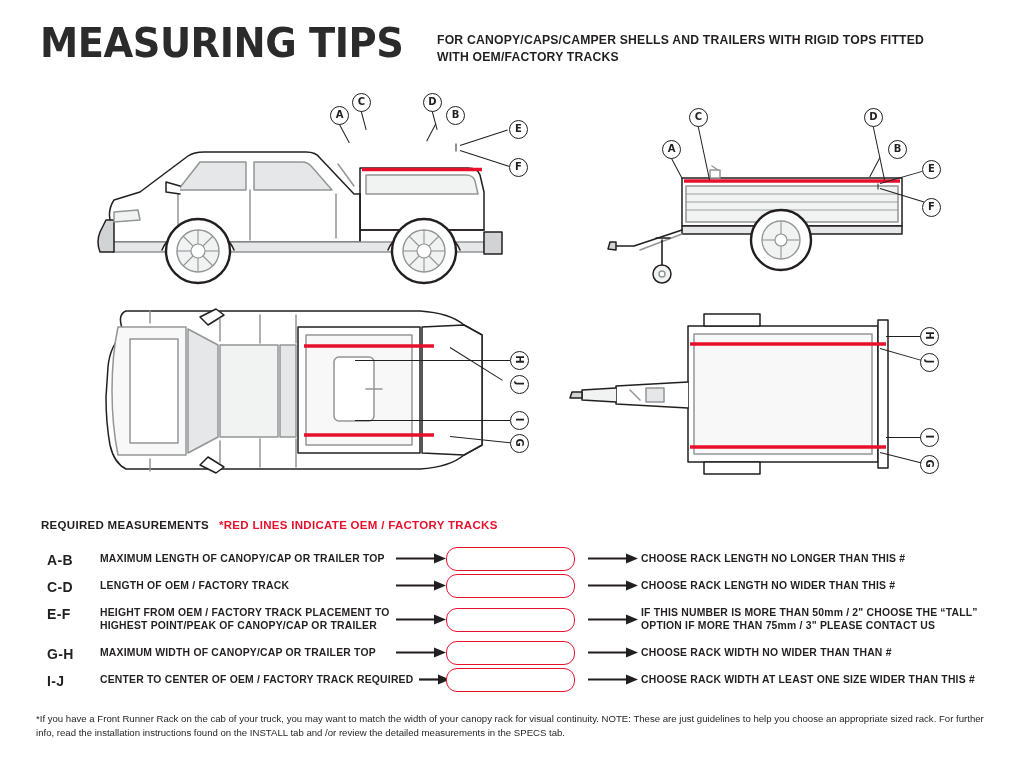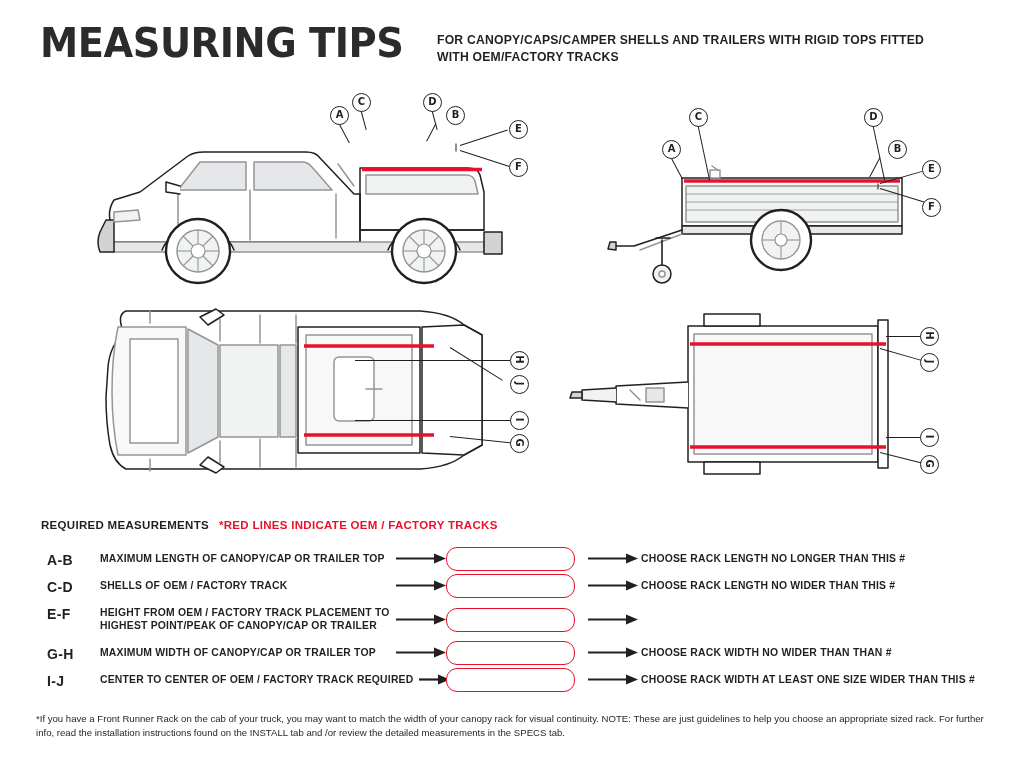--- a/index.html
+++ b/index.html
@@ -359,21 +359,21 @@
         <svg class="arrowsvg" width="52" height="11" viewBox="0 0 52 11">
             <path d="M0 5.5 L38 5.5" stroke="#231f20" stroke-width="2.2"></path>
             <path d="M38 0.5 L50 5.5 L38 10.5 Z" fill="#231f20"></path>
           </svg>
       </div>
       <div class="out">CHOOSE RACK LENGTH NO LONGER THAN THIS #</div>
     </div>
 
     <div class="row">
       <div class="code">C-D</div>
-      <div class="desc">SHELLS OF OEM / FACTORY TRACK</div>
+      <div class="desc">LENGTH OF OEM / FACTORY TRACK</div>
       <div class="arrow1">
         <svg class="arrowsvg" width="52" height="11" viewBox="0 0 52 11">
             <path d="M0 5.5 L38 5.5" stroke="#231f20" stroke-width="2.2"></path>
             <path d="M38 0.5 L50 5.5 L38 10.5 Z" fill="#231f20"></path>
           </svg>
       </div>
       <input class="field" value="" placeholder="" style="">
       <div class="arrow2">
         <svg class="arrowsvg" width="52" height="11" viewBox="0 0 52 11">
             <path d="M0 5.5 L38 5.5" stroke="#231f20" stroke-width="2.2"></path>
@@ -392,20 +392,21 @@
             <path d="M38 0.5 L50 5.5 L38 10.5 Z" fill="#231f20"></path>
           </svg>
       </div>
       <input class="field" style="top: 6px;" value="" placeholder="">
       <div class="arrow2" style="top:12px;">
         <svg class="arrowsvg" width="52" height="11" viewBox="0 0 52 11">
             <path d="M0 5.5 L38 5.5" stroke="#231f20" stroke-width="2.2"></path>
             <path d="M38 0.5 L50 5.5 L38 10.5 Z" fill="#231f20"></path>
           </svg>
       </div>
+      <div class="out">IF THIS NUMBER IS MORE THAN 50mm / 2" CHOOSE THE “TALL” OPTION IF MORE THAN 75mm / 3" PLEASE CONTACT US</div>
     </div>
 
     <div class="row">
       <div class="code">G-H</div>
       <div class="desc">MAXIMUM  WIDTH OF CANOPY/CAP OR TRAILER TOP</div>
       <div class="arrow1">
         <svg class="arrowsvg" width="52" height="11" viewBox="0 0 52 11">
             <path d="M0 5.5 L38 5.5" stroke="#231f20" stroke-width="2.2"></path>
             <path d="M38 0.5 L50 5.5 L38 10.5 Z" fill="#231f20"></path>
           </svg>

